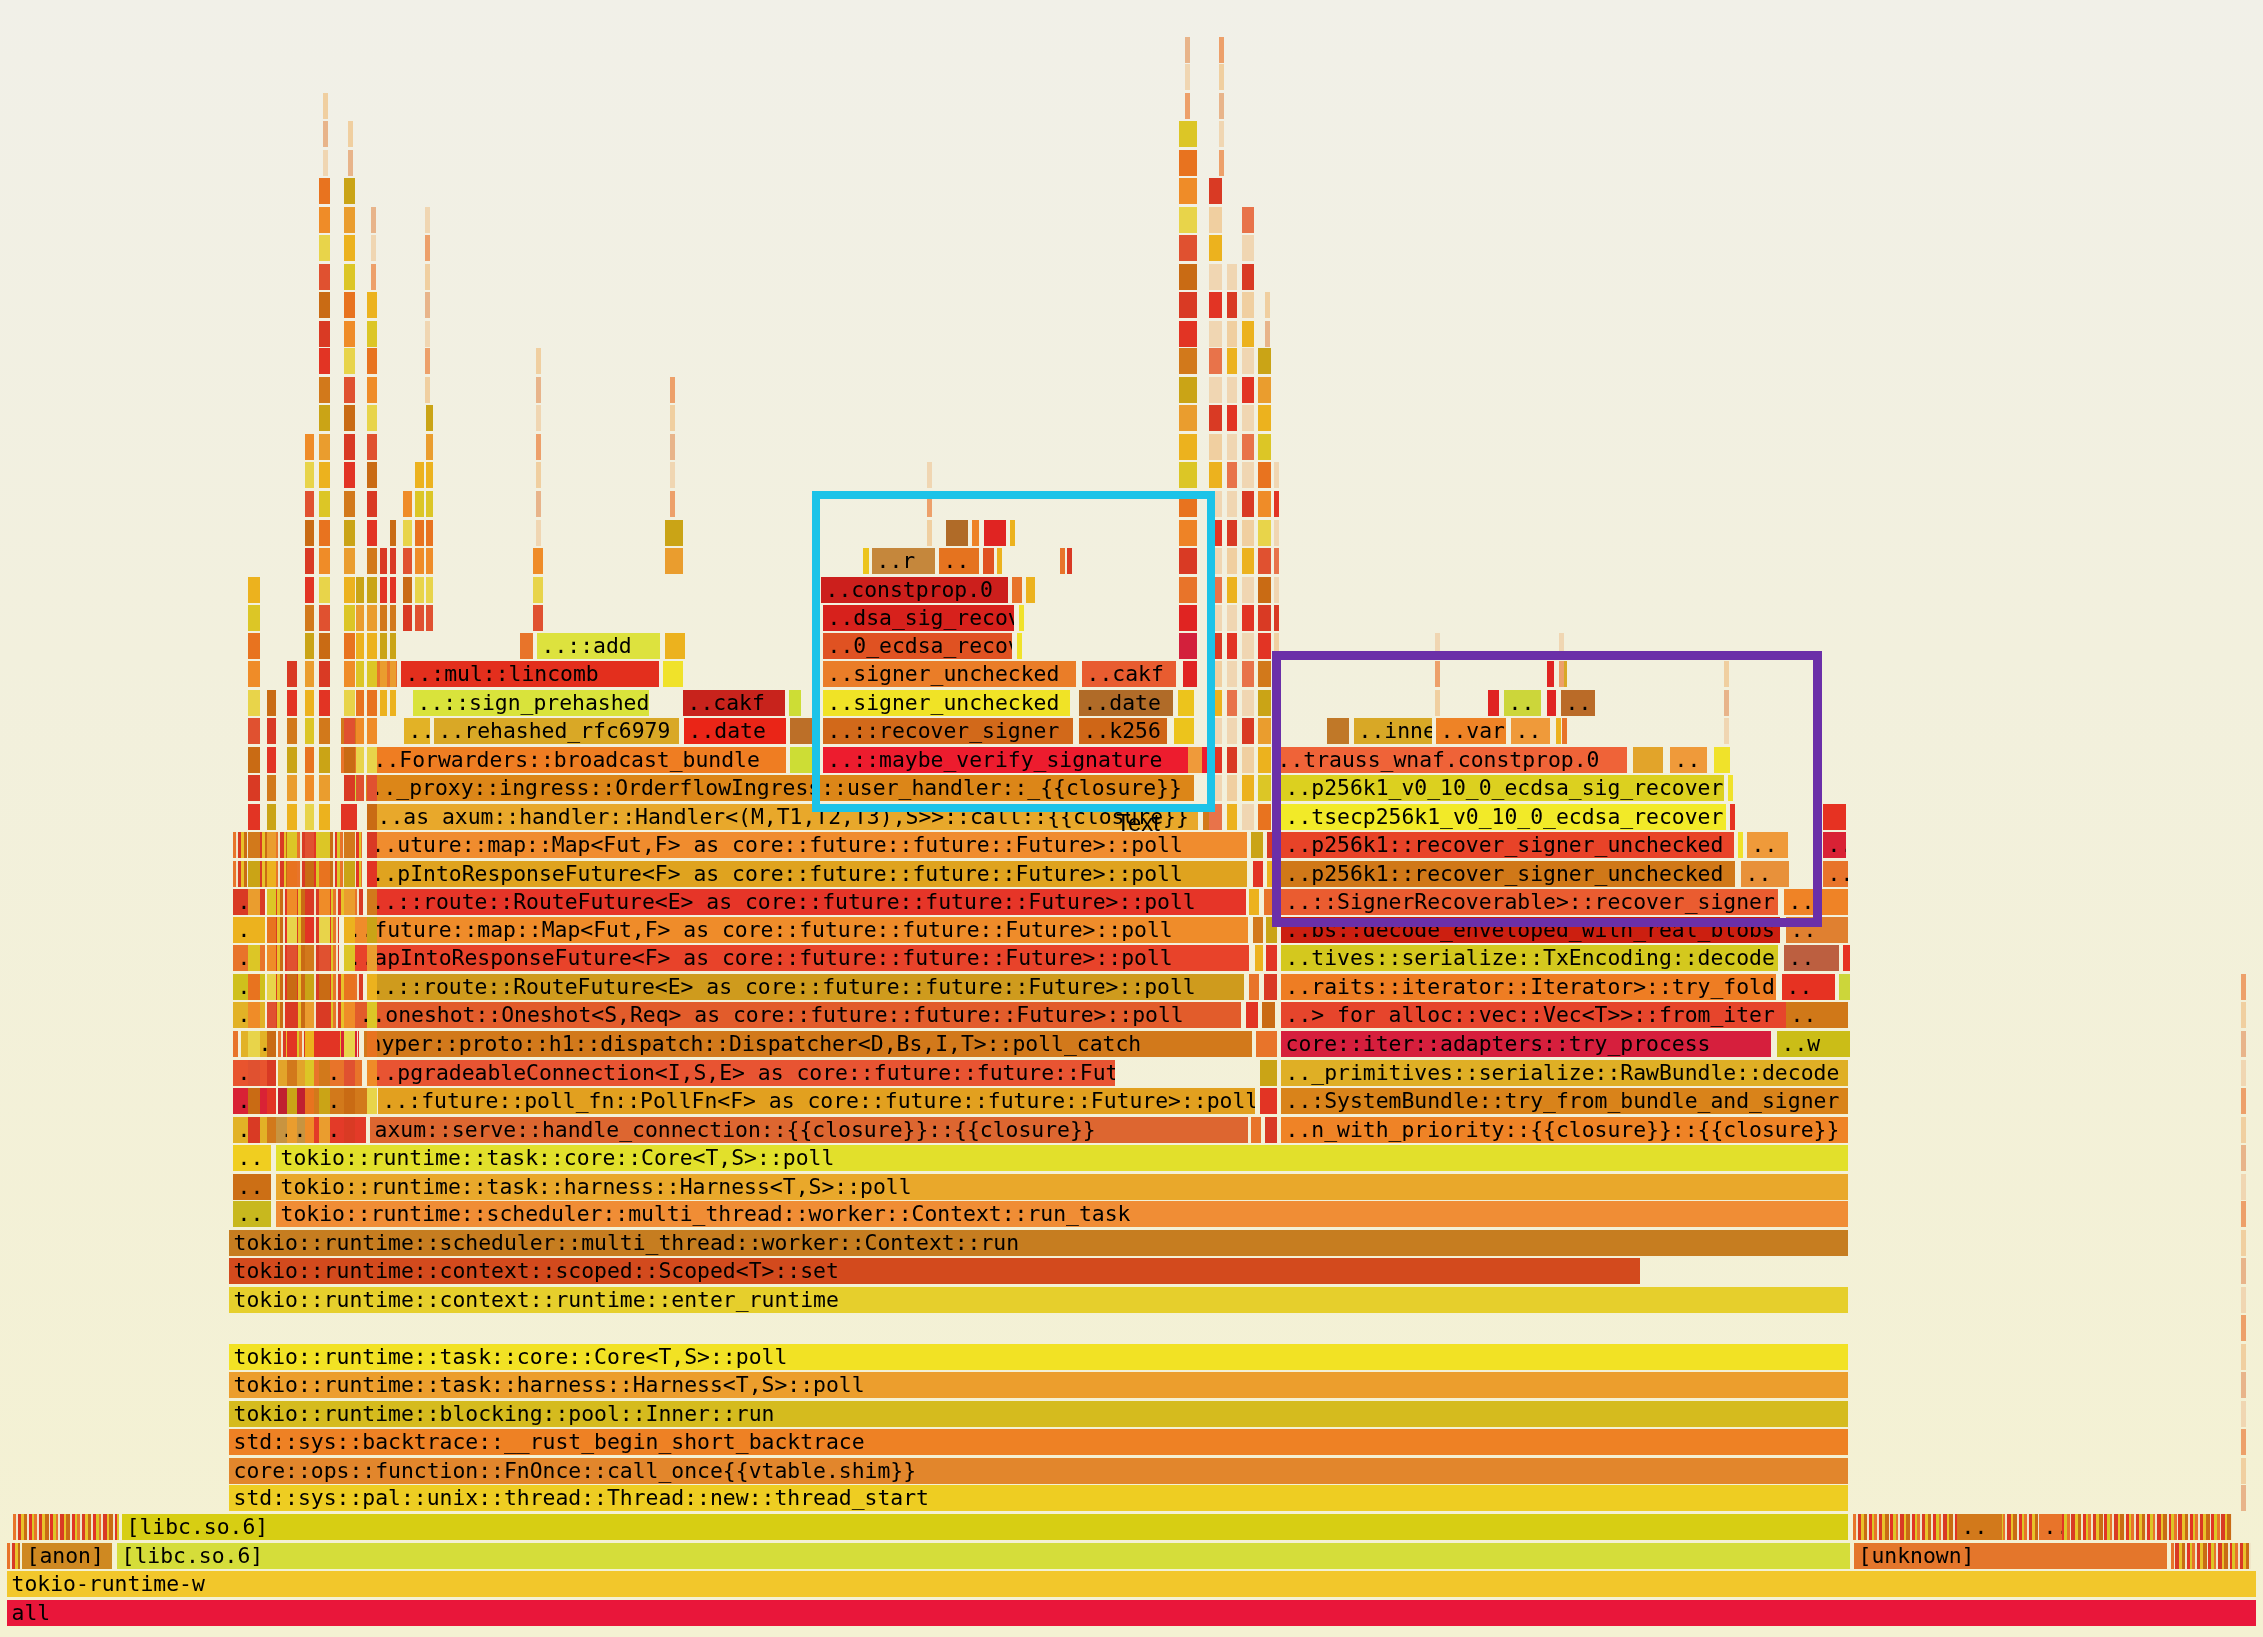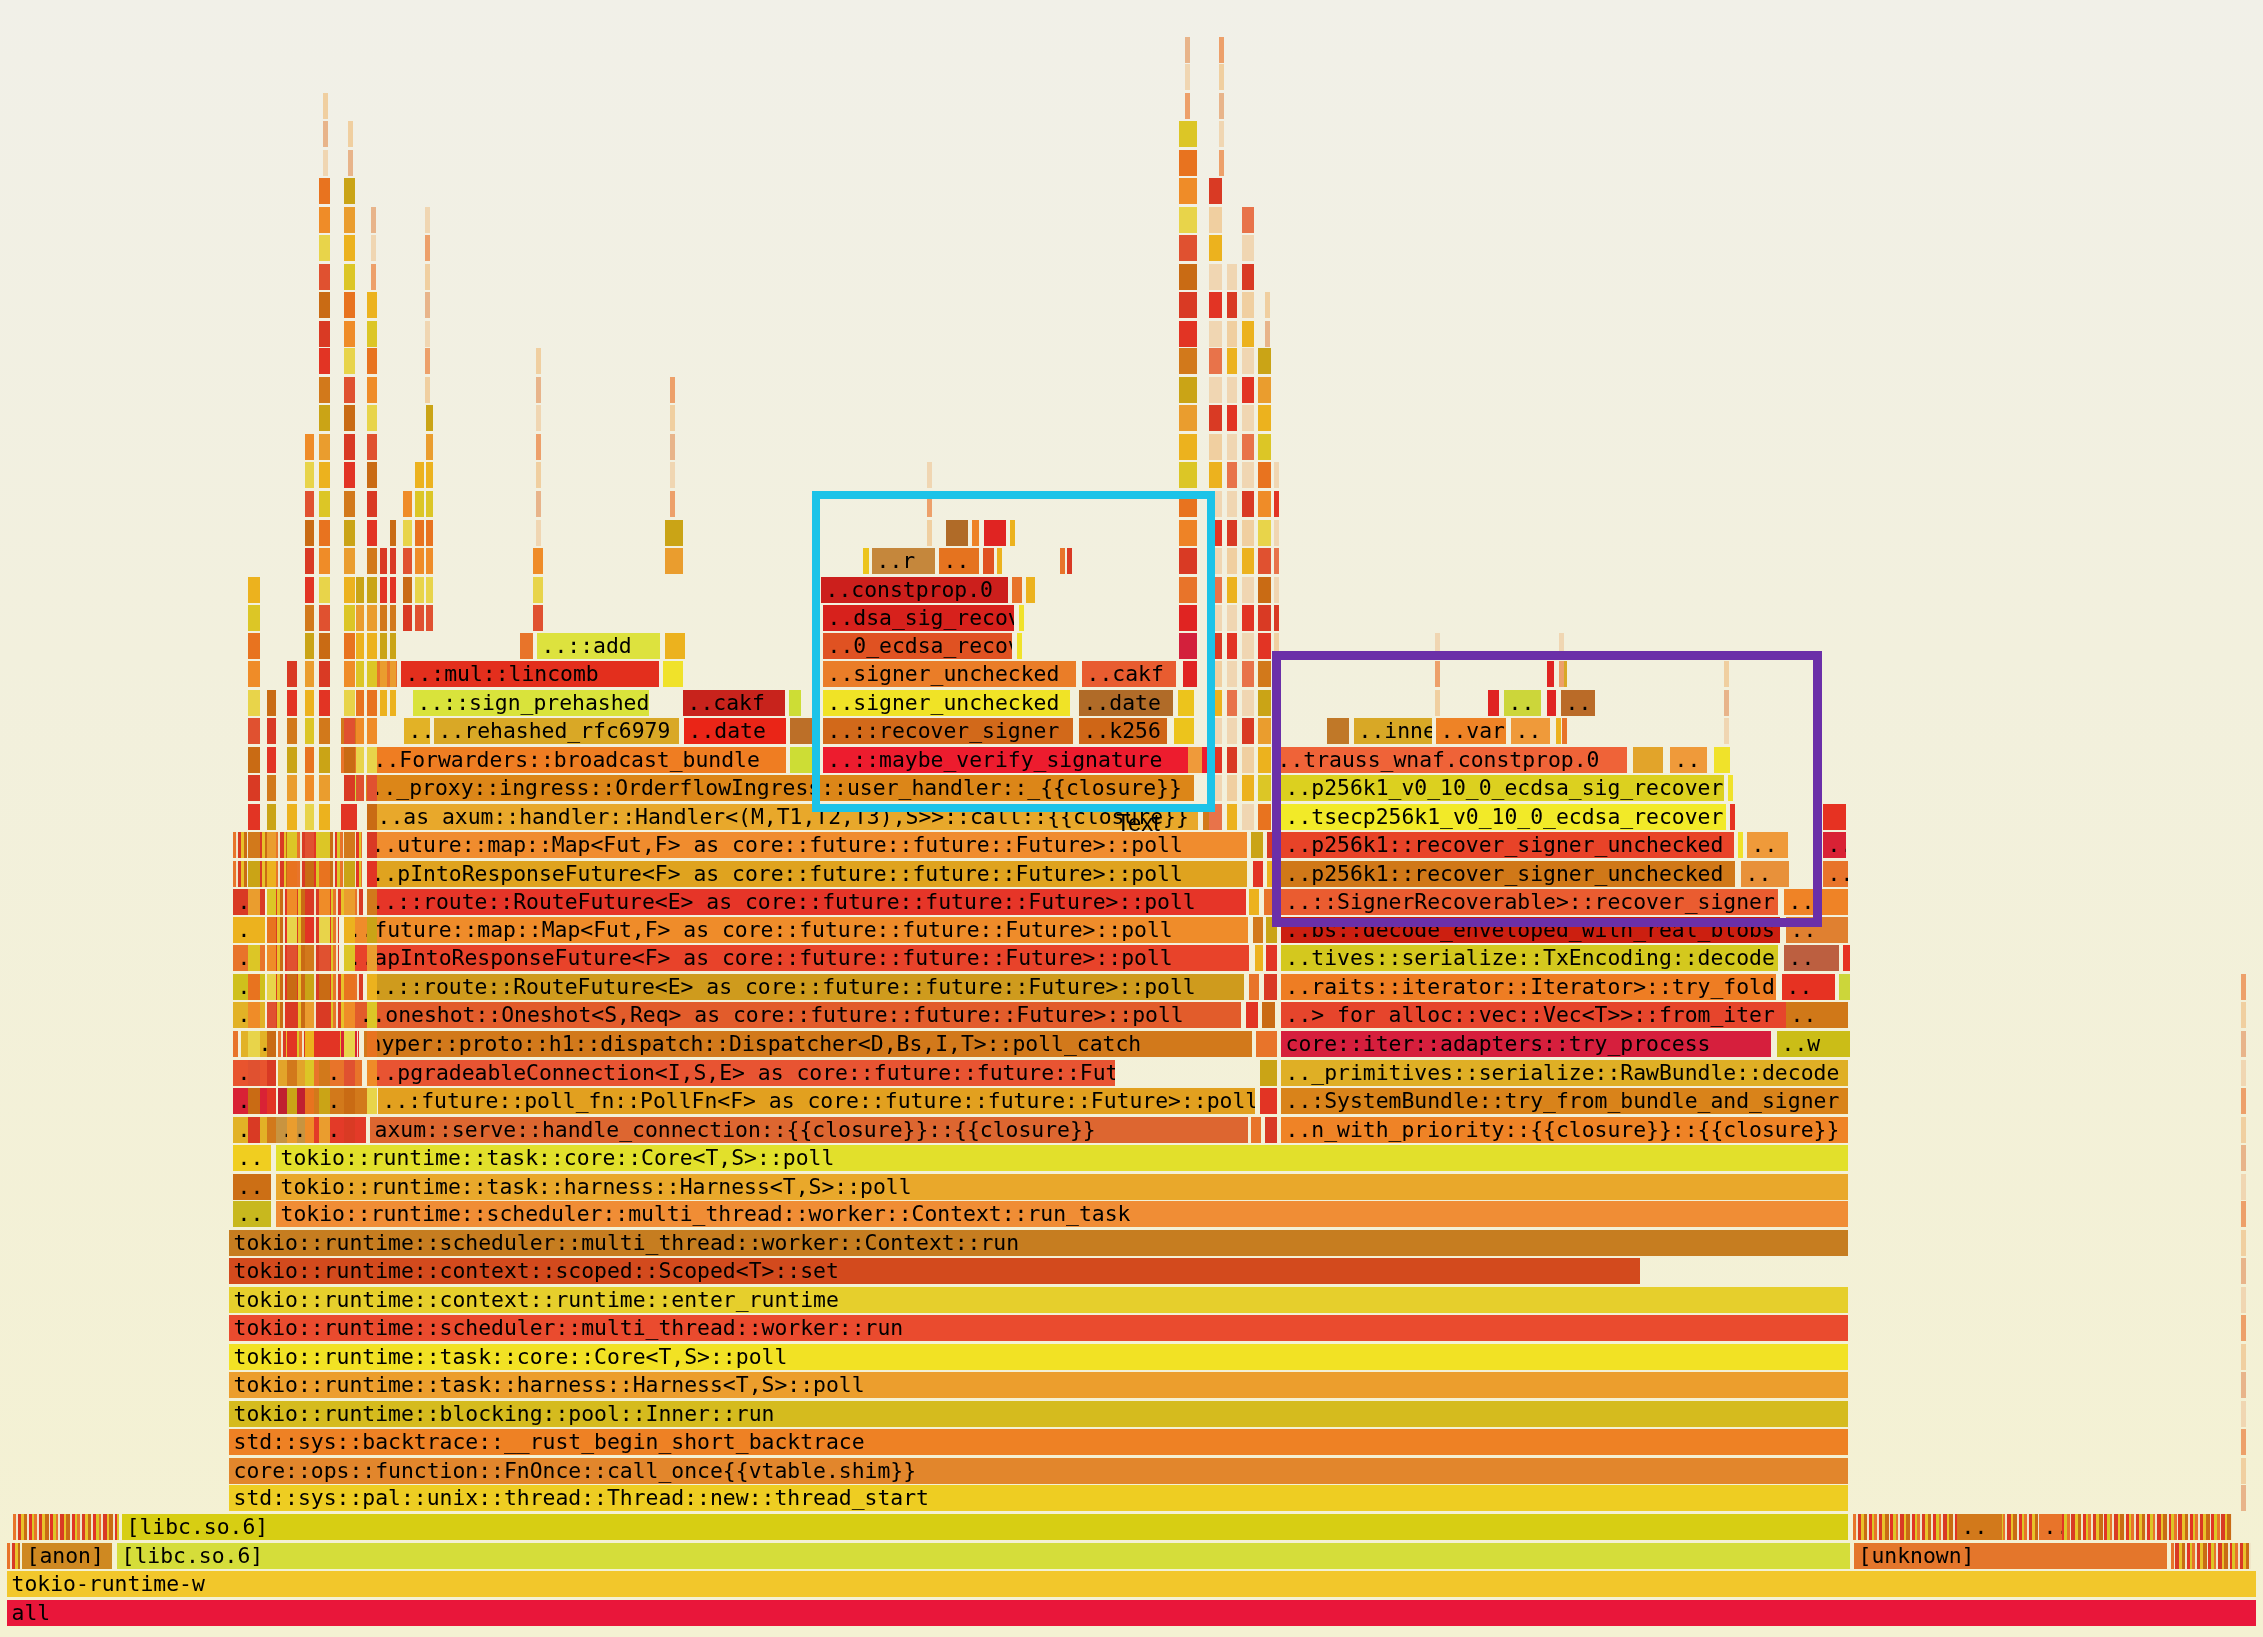--- a/index.html
+++ b/index.html
@@ -33,21 +33,20 @@
     <div class="fr" style="left: 122px; top: 1514px; width: 1726px; background: rgb(215, 206, 19);">[libc.so.6]</div>
     <div class="fr stripes" style="left: 1853px; top: 1514px; width: 379px;"></div>
     <div class="fr" style="left: 1957px; top: 1514px; width: 45px; background: rgb(210, 121, 27);">..</div>
     <div class="fr" style="left: 2039px; top: 1514px; width: 23px; background: rgb(232, 116, 42);">..</div>
     <div class="fr" style="left: 229px; top: 1485px; width: 1619px; background: rgb(238, 205, 34);">std::sys::pal::unix::thread::Thread::new::thread_start</div>
     <div class="fr" style="left: 229px; top: 1458px; width: 1619px; background: rgb(226, 134, 44);">core::ops::function::FnOnce::call_once{{vtable.shim}}</div>
     <div class="fr" style="left: 229px; top: 1429px; width: 1619px; background: rgb(238, 129, 36);">std::sys::backtrace::__rust_begin_short_backtrace</div>
     <div class="fr" style="left: 229px; top: 1401px; width: 1619px; background: rgb(213, 187, 30);">tokio::runtime::blocking::pool::Inner::run</div>
     <div class="fr" style="left: 229px; top: 1372px; width: 1619px; background: rgb(236, 158, 45);">tokio::runtime::task::harness::Harness&lt;T,S&gt;::poll</div>
     <div class="fr" style="left: 229px; top: 1344px; width: 1619px; background: rgb(242, 226, 36);">tokio::runtime::task::core::Core&lt;T,S&gt;::poll</div>
-    <div class="fr" style="left: 229px; top: 1315px; width: 1619px; background: rgb(234, 75, 46);">tokio::runtime::scheduler::multi_thread::worker::run</div>
     <div class="fr" style="left: 229px; top: 1287px; width: 1619px; background: rgb(230, 207, 44);">tokio::runtime::context::runtime::enter_runtime</div>
     <div class="fr" style="left: 229px; top: 1258px; width: 1411px; background: rgb(211, 74, 29);">tokio::runtime::context::scoped::Scoped&lt;T&gt;::set</div>
     <div class="fr" style="left: 229px; top: 1230px; width: 1619px; background: rgb(198, 125, 32);">tokio::runtime::scheduler::multi_thread::worker::Context::run</div>
     <div class="fr" style="left: 233px; top: 1201px; width: 38px; background: rgb(200, 184, 30);">..</div>
     <div class="fr" style="left: 276px; top: 1201px; width: 1572px; background: rgb(240, 141, 53);">tokio::runtime::scheduler::multi_thread::worker::Context::run_task</div>
     <div class="fr" style="left: 233px; top: 1174px; width: 38px; background: rgb(204, 111, 21);">..</div>
     <div class="fr" style="left: 276px; top: 1174px; width: 1572px; background: rgb(233, 168, 43);">tokio::runtime::task::harness::Harness&lt;T,S&gt;::poll</div>
     <div class="fr" style="left: 233px; top: 1145px; width: 38px; background: rgb(240, 206, 32);">..</div>
     <div class="fr" style="left: 276px; top: 1145px; width: 1572px; background: rgb(226, 224, 43);">tokio::runtime::task::core::Core&lt;T,S&gt;::poll</div>
     <div class="fr" style="left: 233px; top: 1117px; width: 39px; background: rgb(226, 178, 38);">..</div>

